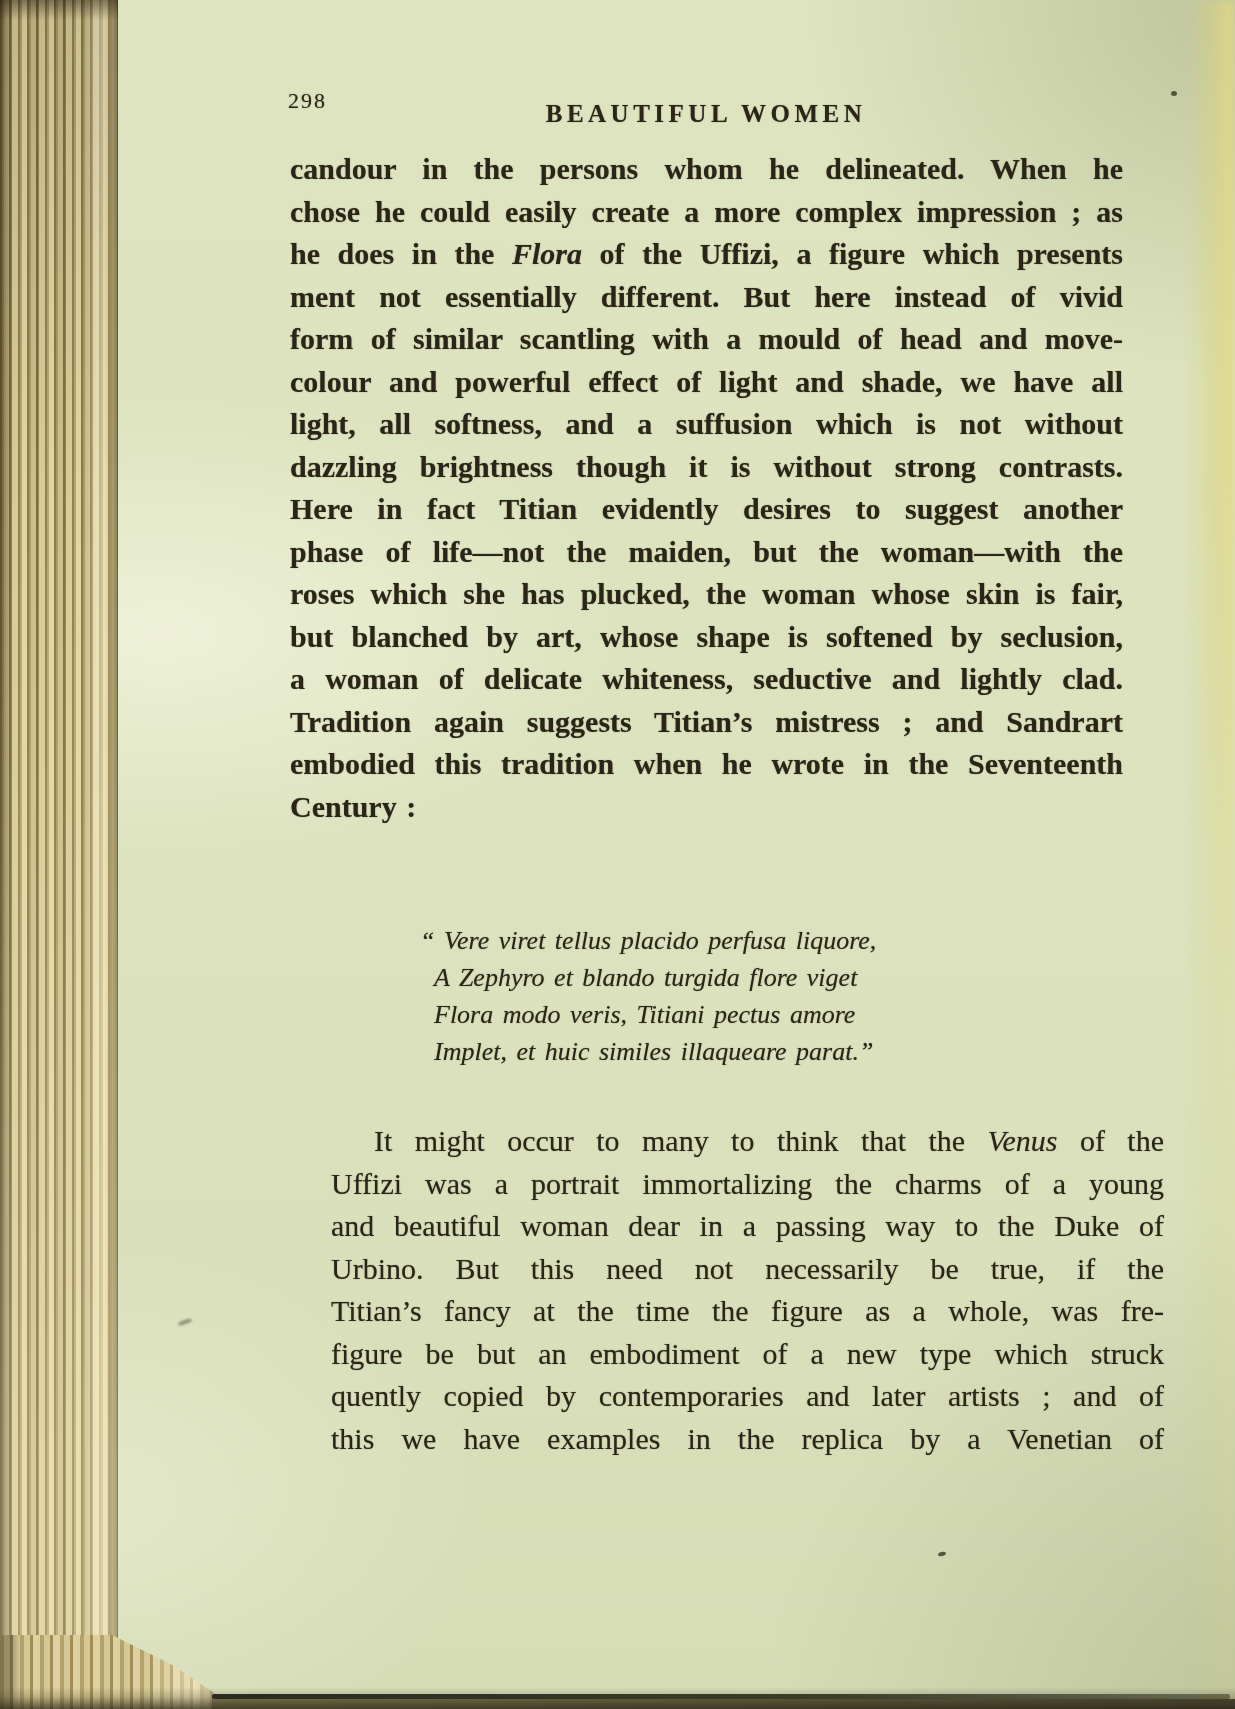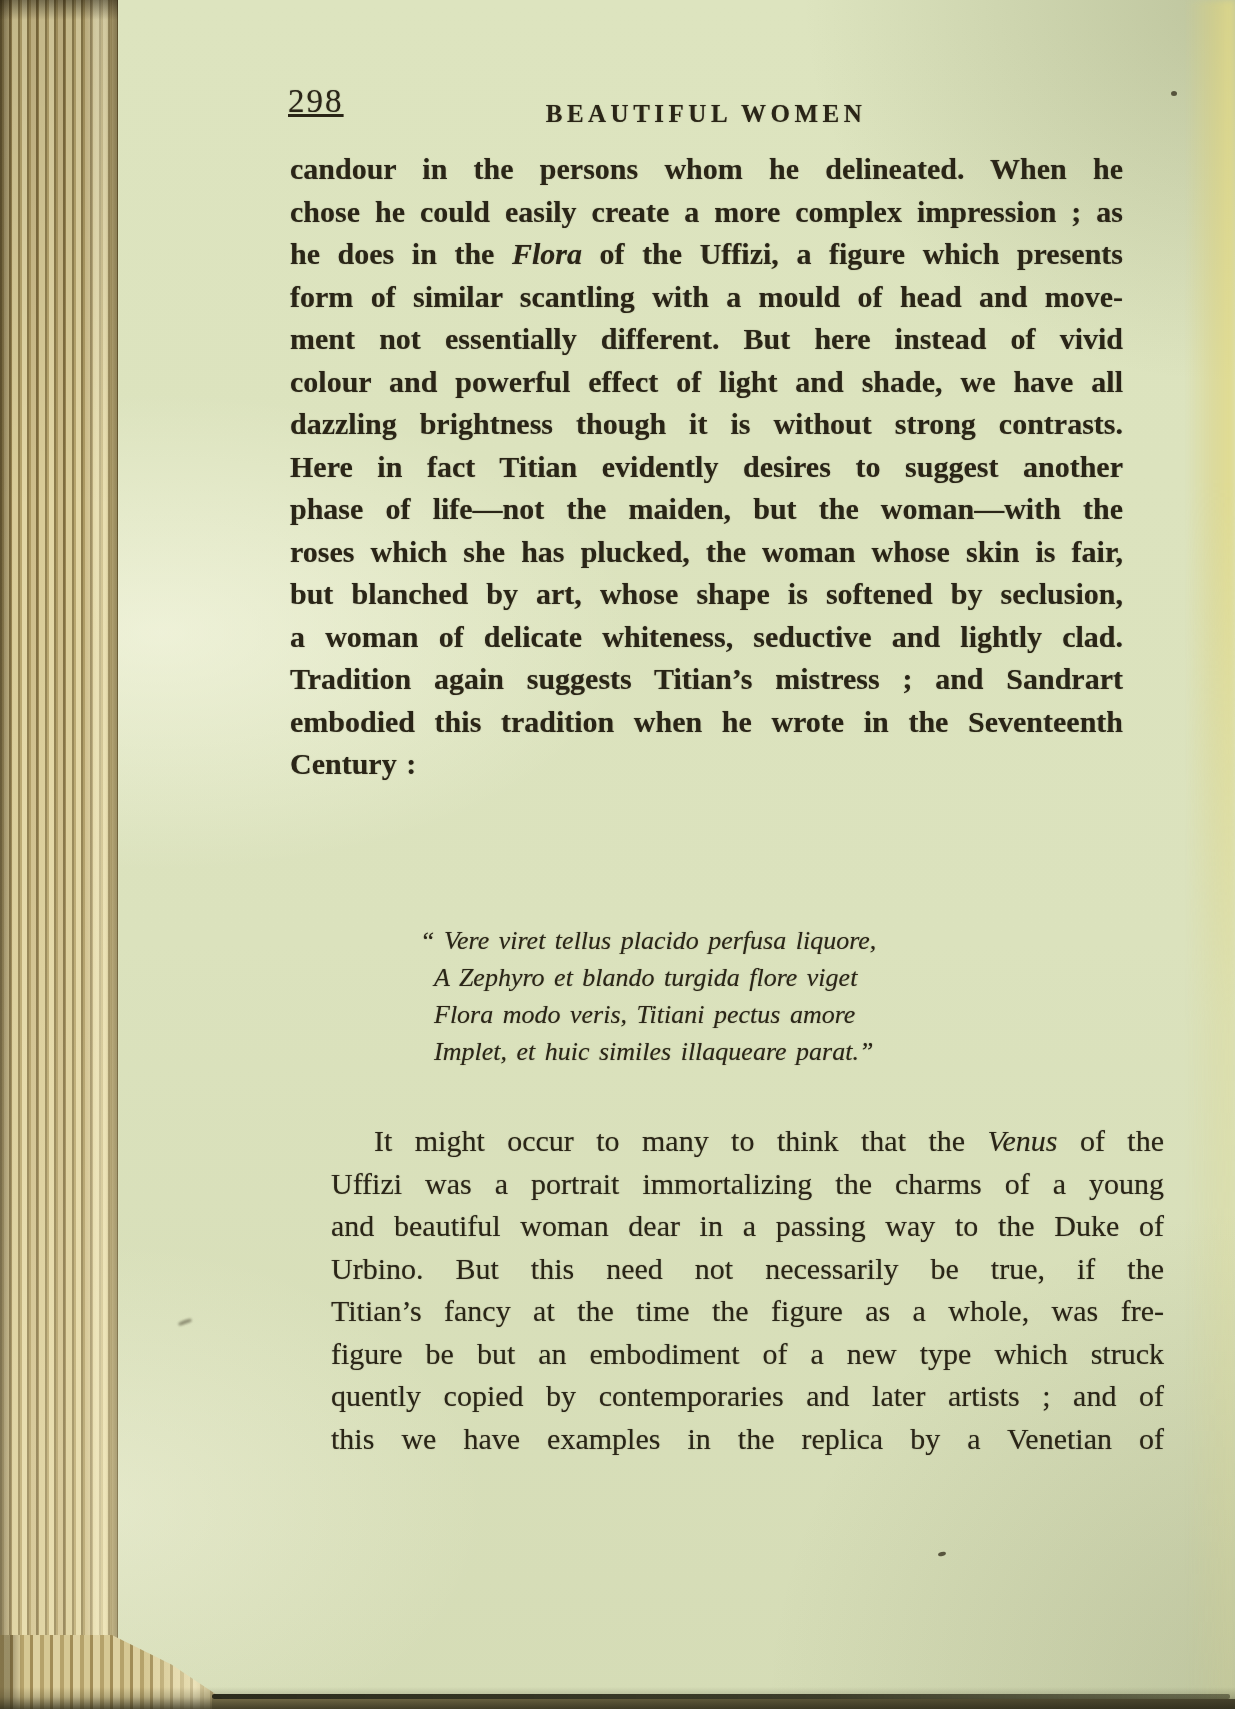--- a/index.html
+++ b/index.html
@@ -61,21 +61,21 @@
   }
   .below-strip {
     position:absolute; left:212px; right:0; top:1699px; height:10px;
     background: linear-gradient(90deg, #8d8157, #6e6644 50%, #4c4730);
   }
 
   
   .page-text { color:#2a2517; text-shadow:0 0 1.2px rgba(42,37,22,0.45); }
   .pagenum {
     position:absolute; left:288px; top:82px;
-    font-size:33px; line-height:38px; letter-spacing:2px;text-decoration:underline;
+    font-size:22px; line-height:38px; letter-spacing:2px;
   }
   .running-header {
     position:absolute; left:290px; width:832px; top:99px;
     text-align:center; font-size:25px; line-height:30px;
     font-weight:700; letter-spacing:4.5px;
   }
   .para { position:absolute; left:290px; width:833px; font-size:30px; word-spacing:2px; }
   .para1 { top:148px;font-weight:bold; }
   .para2 { top:1120px;margin-left:41px; }
   .line  { height:42.5px; line-height:42.5px; }
@@ -105,23 +105,24 @@
   <div class="right-edge"></div>
 
   <div class="page-text">
     <div class="pagenum">298</div>
     <div class="running-header">BEAUTIFUL WOMEN</div>
 
     <div class="para para1 justify">
         <div class="line jline"><span>candour in the persons whom he delineated.  When he</span></div>
         <div class="line jline"><span>chose he could easily create a more complex impression ; as</span></div>
         <div class="line jline"><span>he does in the </span><span class="it">Flora</span><span> of the Uffizi, a figure which presents</span></div>
+        <div class="line jline"><span>ment not essentially different.  But here instead of vivid</span></div>
         <div class="line jline"><span>form of similar scantling with a mould of head and move-</span></div>
-        <div class="line jline"><span>ment not essentially different.  But here instead of vivid</span></div>
         <div class="line jline"><span>colour and powerful effect of light and shade, we have all</span></div>
+        <div class="line jline"><span>light, all softness, and a suffusion which is not without</span></div>
         <div class="line jline"><span>dazzling brightness though it is without strong contrasts.</span></div>
         <div class="line jline"><span>Here in fact Titian evidently desires to suggest another</span></div>
         <div class="line jline"><span>phase of life—not the maiden, but the woman—with the</span></div>
         <div class="line jline"><span>roses which she has plucked, the woman whose skin is fair,</span></div>
         <div class="line jline"><span>but blanched by art, whose shape is softened by seclusion,</span></div>
         <div class="line jline"><span>a woman of delicate whiteness, seductive and lightly clad.</span></div>
         <div class="line jline"><span>Tradition again suggests Titian’s mistress ;  and Sandrart</span></div>
         <div class="line jline"><span>embodied this tradition when he wrote in the Seventeenth</span></div>
         <div class="line"><span>Century :</span></div>
       </div>

